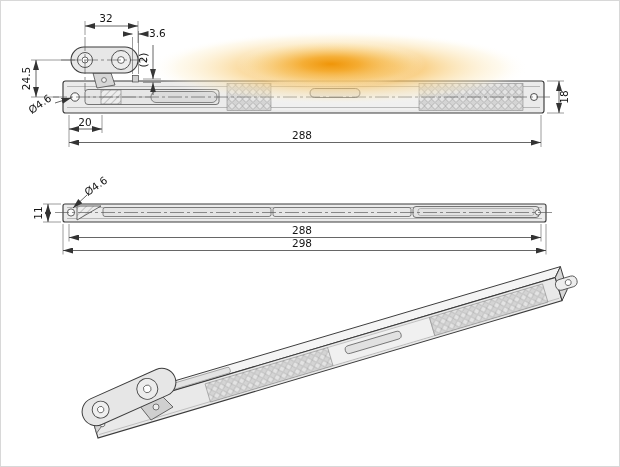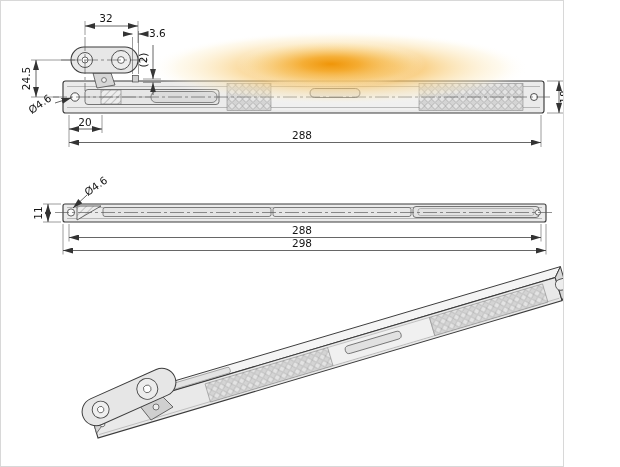--- a/index.html
+++ b/index.html
@@ -1,17 +1,17 @@
 <!DOCTYPE html>
 <html><head>
 <meta charset="utf-8">
 <style>
   html,body { margin:0; padding:0; background:#ffffff; }
   .stage {
-    width:564px; height:467px; box-sizing:border-box;
+    width:620px; height:467px; box-sizing:border-box;
     background:#ffffff; border:1px solid #d8d8d8;
     font-family:"DejaVu Sans", sans-serif;
     position:relative; overflow:hidden;
   }
   svg { display:block; }
   text.dim {
     font-family:"DejaVu Sans", sans-serif;
     font-size:10.5px; fill:#141414;
   }
   .ol  { stroke:#3c3c3c; stroke-width:1.15; fill:#ebebeb; }

